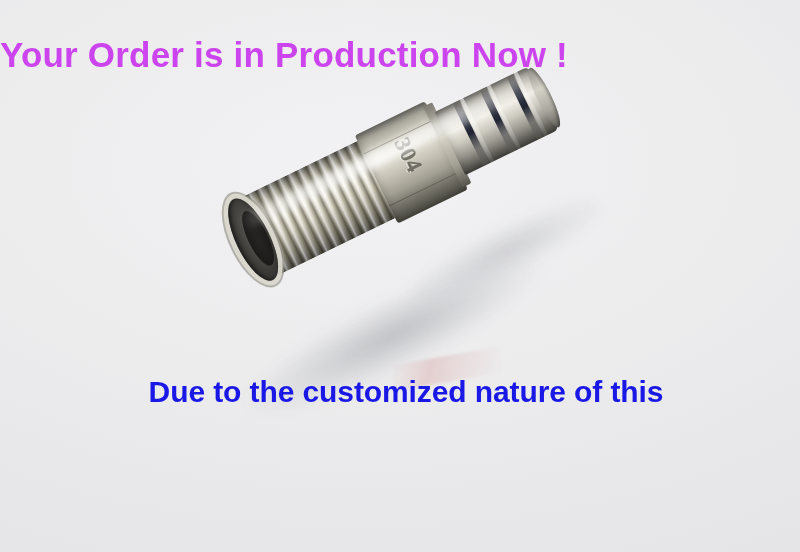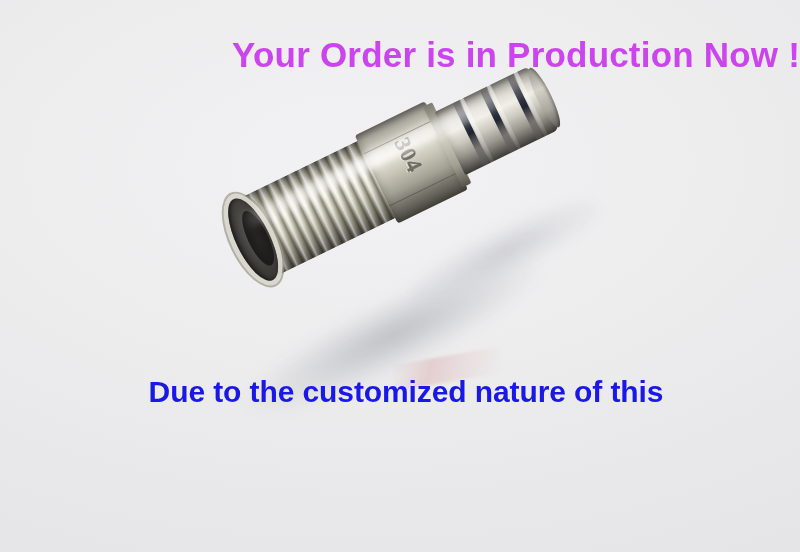--- a/index.html
+++ b/index.html
@@ -23,21 +23,21 @@
       radial-gradient(ellipse 900px 500px at 45% 30%, #f2f2f4 0%, #ececed 45%, #e7e7ea 75%, #e4e4e7 100%);
     overflow: hidden;
   }
 
   
   #headline {
     position: absolute;
     top: 36px;
     left: 0;
     width: 800px;
-    text-align: right;
+    text-align: left;
     font-size: 35px;
     font-weight: bold;
     letter-spacing: 0.2px;
     color: #cc44ee;
     white-space: nowrap;
     line-height: 1.1;
   }
 
   
   #product-photo {

